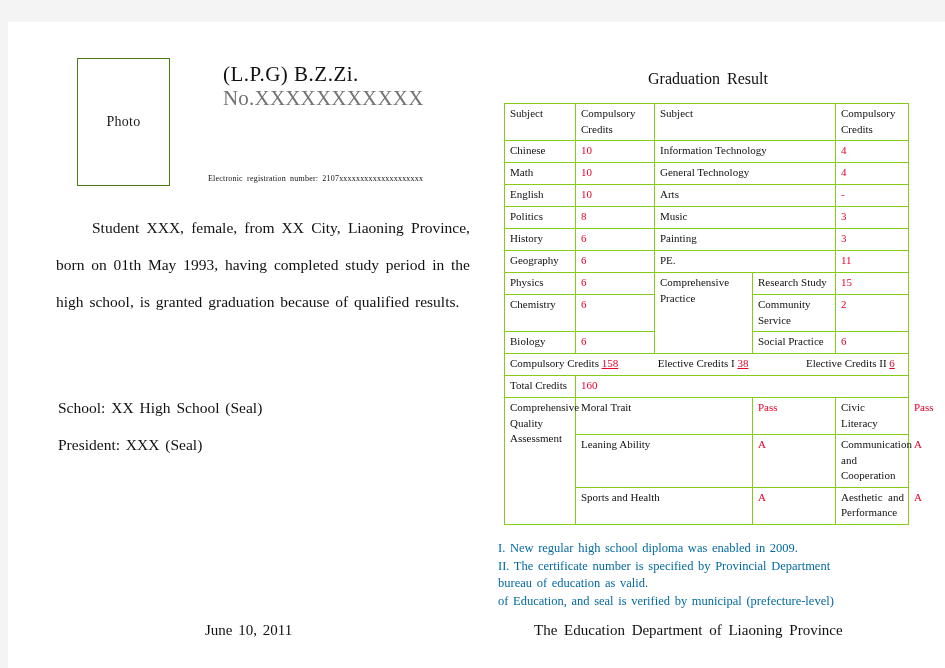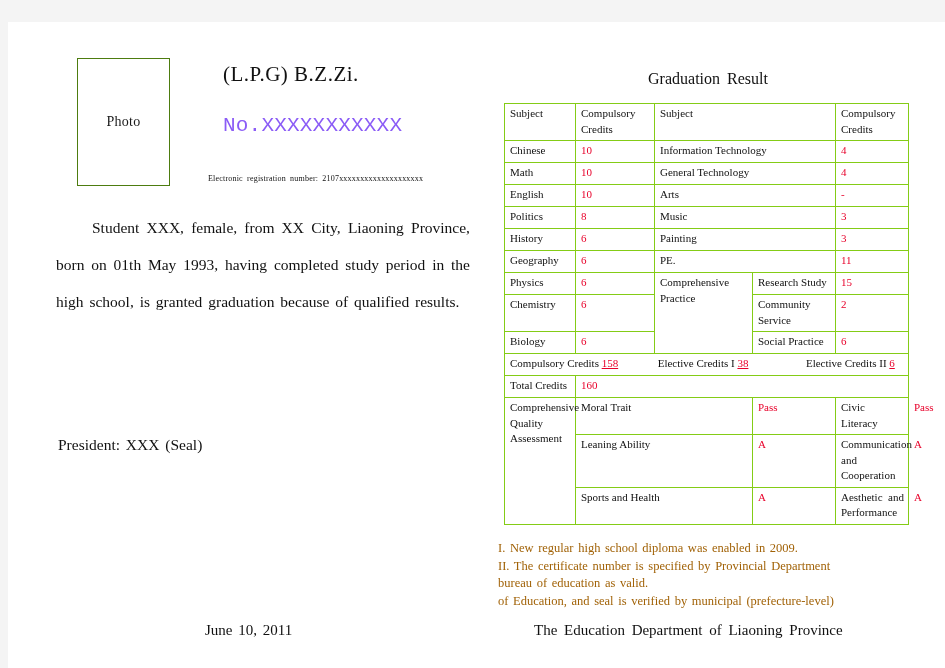--- a/index.html
+++ b/index.html
@@ -59,26 +59,25 @@
   }
   .cert-line1 {
     font-size: 21px;
     color: #111;
     letter-spacing: 0.5px;
     line-height: 1.15;
     white-space: nowrap;
   }
   .cert-line2 {
     font-size: 21px;
-    color: #8b5cf6;
+    color: #737373;
     letter-spacing: 0.2px;
     line-height: 1.15;
-    margin-top: 28px;
-    white-space: nowrap;
-    font-family: Liberation Mono, monospace;
+    margin-top: 0;
+    white-space: nowrap;
   }
   #reg-number {
     position: absolute;
     left: 200px;
     top: 152px;
     font-size: 8px;
     color: #111;
     letter-spacing: 0.2px;
     white-space: nowrap;
     word-spacing: 2px;
@@ -184,21 +183,21 @@
     text-align-last: justify;
   }
 
   #footnotes {
     position: absolute;
     left: 0px;
     top: 518px;
     width: 424px;
     font-size: 12.5px;
     line-height: 17.5px;
-    color: #a16207;
+    color: #0369a1;
     word-spacing: 1.5px;
   }
   #footnotes .fn-line { display: block; }
   #dept-line {
     position: absolute;
     left: 36px;
     top: 600px;
     font-size: 15px;
     color: #111;
     word-spacing: 3px;
@@ -218,20 +217,21 @@
 
     <div id="cert-title-block">
       <div class="cert-line1">(L.P.G)  B.Z.Zi.</div>
       <div class="cert-line2">No.XXXXXXXXXXX</div>
     </div>
 
     <div id="reg-number">Electronic  registration  number:  2107xxxxxxxxxxxxxxxxxxxx</div>
 
     <div id="body-paragraph">Student XXX, female, from XX City, Liaoning Province, born on 01th May 1993, having completed study period in the high school, is granted graduation because of qualified results.</div>
 
+    <div id="school-line">School: XX High School (Seal)</div>
 
     <div id="president-line">President: XXX (Seal)</div>
 
     <div id="issue-date">June 10, 2011</div>
   </div>
 
   <div id="right-panel">
 
     <div id="result-title">Graduation  Result</div>
 

